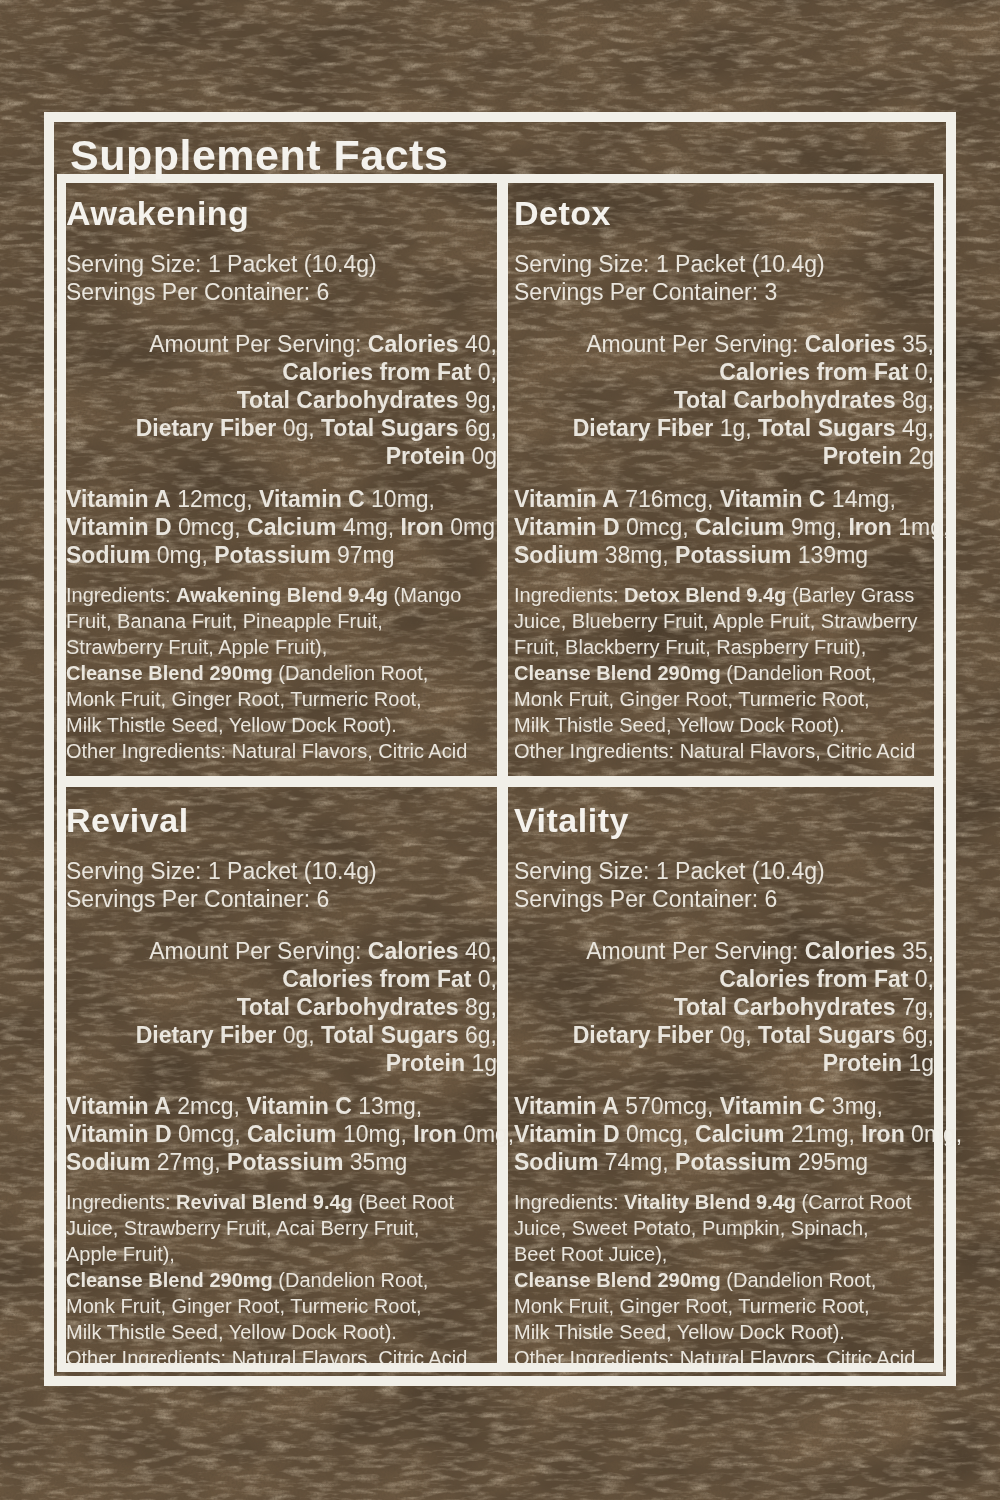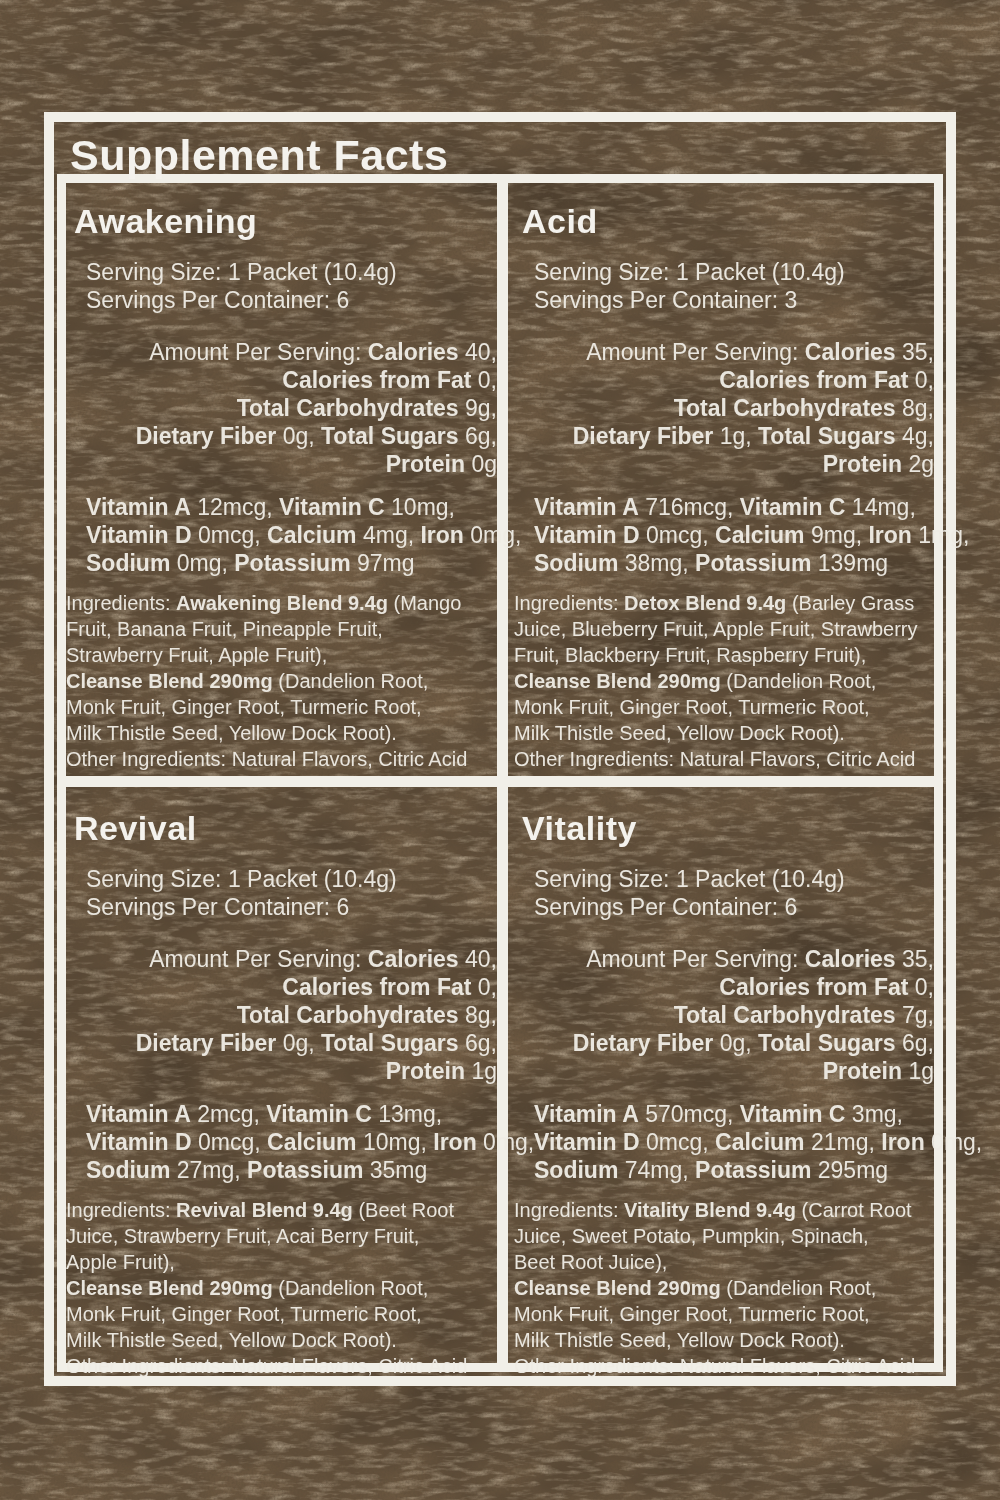--- a/index.html
+++ b/index.html
@@ -20,30 +20,30 @@
     font-size:43px;font-weight:bold;color:#f4f2ed;letter-spacing:0.5px;
   }
   #panels-grid{
     position:absolute;left:66px;top:183px;width:868px;
     display:grid;grid-template-columns:431px 426px;grid-template-rows:585px auto;
     column-gap:11px;row-gap:22px;
   }
   .panel{padding-top:10px;color:rgba(238,235,228,0.96);}
   .panel.col2{padding-left:6px;}
   .panel h2{
-    margin:8px;font-size:34px;line-height:40px;font-weight:bold;
+    margin:0;font-size:34px;line-height:40px;font-weight:bold;
     color:#f4f2ed;letter-spacing:0.5px;
   }
   .block{margin:0;}
   .line{white-space:nowrap;}
   .serving{margin-top:17px;}
   .macros{margin-top:24px;text-align:right;}
   .vitamins{margin-top:15px;}
   .ingredients{margin-top:13px;}
-  .serving .line,.macros .line,.vitamins .line{font-size:23px;line-height:28px;padding-left:20px;}
+  .serving .line,.macros .line,.vitamins .line{font-size:23px;line-height:28px;}
   .ingredients .line{font-size:20px;line-height:26px;}
   .b{font-weight:bold;}
 </style>
 </head>
 <body>
 
 <svg id="texture" width="1000" height="1500" viewBox="0 0 1000 1500" xmlns="http://www.w3.org/2000/svg" aria-hidden="true">
   <defs>
     <filter id="mottle" x="-5%" y="-5%" width="110%" height="110%">
       <feTurbulence type="fractalNoise" baseFrequency="0.008 0.013" numOctaves="4" seed="8"></feTurbulence>
@@ -97,21 +97,21 @@
         <div class="line"><span>Ingredients: </span><span class="b">Awakening Blend 9.4g</span><span> (Mango</span></div>
         <div class="line"><span>Fruit, Banana Fruit, Pineapple Fruit,</span></div>
         <div class="line"><span>Strawberry Fruit, Apple Fruit),</span></div>
         <div class="line"><span class="b">Cleanse Blend 290mg</span><span> (Dandelion Root,</span></div>
         <div class="line"><span>Monk Fruit, Ginger Root, Turmeric Root,</span></div>
         <div class="line"><span>Milk Thistle Seed, Yellow Dock Root).</span></div>
         <div class="line"><span>Other Ingredients: Natural Flavors, Citric Acid</span></div>
       </div>
     </section>
     <section class="panel col2">
-      <h2>Acid</h2>
+      <h2>Detox</h2>
       <div class="block serving">
         <div class="line"><span>Serving Size: 1 Packet (10.4g)</span></div>
         <div class="line"><span>Servings Per Container: 3</span></div>
       </div>
       <div class="block macros">
         <div class="line"><span>Amount Per Serving: </span><span class="b">Calories</span><span> 35,</span></div>
         <div class="line"><span class="b">Calories from Fat</span><span> 0,</span></div>
         <div class="line"><span class="b">Total Carbohydrates</span><span> 8g,</span></div>
         <div class="line"><span class="b">Dietary Fiber</span><span> 1g, </span><span class="b">Total Sugars</span><span> 4g,</span></div>
         <div class="line"><span class="b">Protein</span><span> 2g</span></div>

